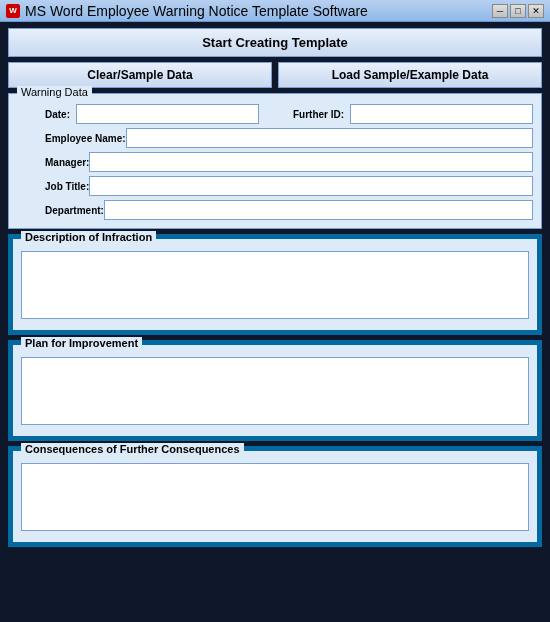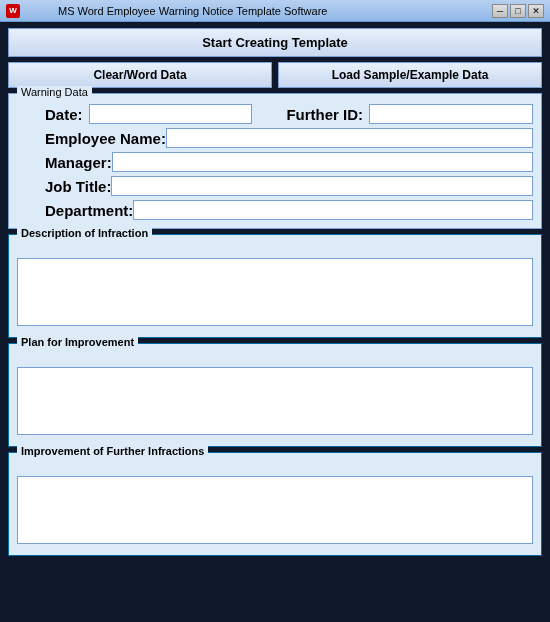--- a/index.html
+++ b/index.html
@@ -40,23 +40,22 @@
       border-radius: 2px;
       display: flex;
       align-items: center;
       justify-content: center;
       color: white;
       font-size: 8px;
       font-weight: bold;
     }
 
     .title-bar-text {
-      font-size: 11px;
-      color: #000;
-      margin-left: 33px;
+      font-size: 14px;
+      color: #000;
     }
 
     .title-bar-buttons {
       display: flex;
       gap: 2px;
     }
 
     .title-btn {
       width: 16px;
       height: 14px;
@@ -128,21 +127,21 @@
 
     .warning-data-grid {
       display: grid;
       grid-template-columns: auto 1fr auto 1fr;
       gap: 4px 6px;
       align-items: center;
       margin-top: 6px;
     }
 
     .field-label {
-      font-size: 15px;
+      font-size: 10px;
       font-weight: bold;
       color: #000;
       white-space: nowrap;
       padding-left: 28px;
     }
 
     .field-input {
       width: 100%;
       height: 20px;
       border: 1px solid #7a9fd4;
@@ -173,23 +172,23 @@
       height: 68px;
       border: 1px solid #7a9fd4;
       background: white;
       padding: 2px 4px;
       font-size: 11px;
       resize: none;
       overflow-y: scroll;
     }
 
     .section-fieldset {
-      border: 1px solid #0369a1;
-      background: #ddeaf8;
-      padding: 15px 8px 8px 8px;
+      border: 5px solid #0369a1;
+      background: #ddeaf8;
+      padding: 4px 8px 8px 8px;
       position: relative;
     }
 
     .section-legend {
       font-size: 11px;
       font-weight: bold;
       color: #000;
       padding: 0 4px;
       position: absolute;
       top: -8px;
@@ -212,21 +211,21 @@
     <button class="title-btn">□</button>
     <button class="title-btn">✕</button>
   </div>
 </div>
 
 <div class="main-container">
 
   <button class="start-btn">Start Creating Template</button>
 
   <div class="action-buttons">
-    <button class="action-btn">Clear/Word Data</button>
+    <button class="action-btn">Clear/Sample Data</button>
     <button class="action-btn">Load Sample/Example Data</button>
   </div>
 
   <div class="fieldset-group">
     <span class="fieldset-legend">Warning Data</span>
     <div class="warning-data-grid">
 
       <span class="field-label">Date:</span>
       <input class="field-input" type="text" style="">
       <span class="field-label">Further ID:</span>
@@ -262,19 +261,19 @@
   </div>
 
   <div class="section-fieldset">
     <span class="section-legend">Plan for Improvement</span>
     <div class="textarea-container">
       <textarea class="field-textarea" style=""></textarea>
     </div>
   </div>
 
   <div class="section-fieldset">
-    <span class="section-legend">Improvement of Further Infractions</span>
+    <span class="section-legend">Consequences of Further Consequences</span>
     <div class="textarea-container">
       <textarea class="field-textarea" style=""></textarea>
     </div>
   </div>
 
 </div>
 
 </body></html>

